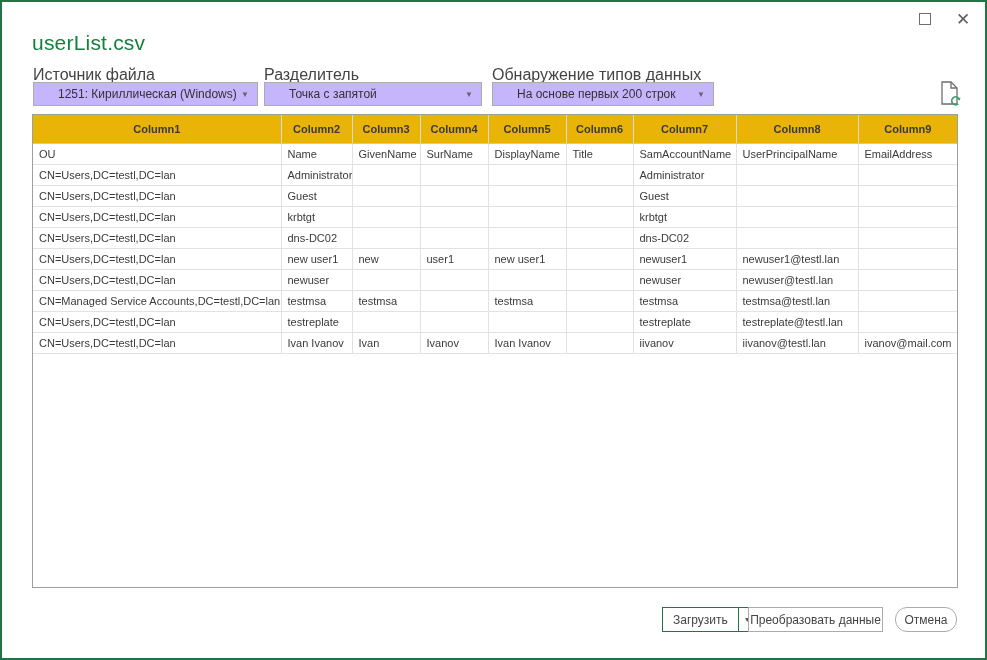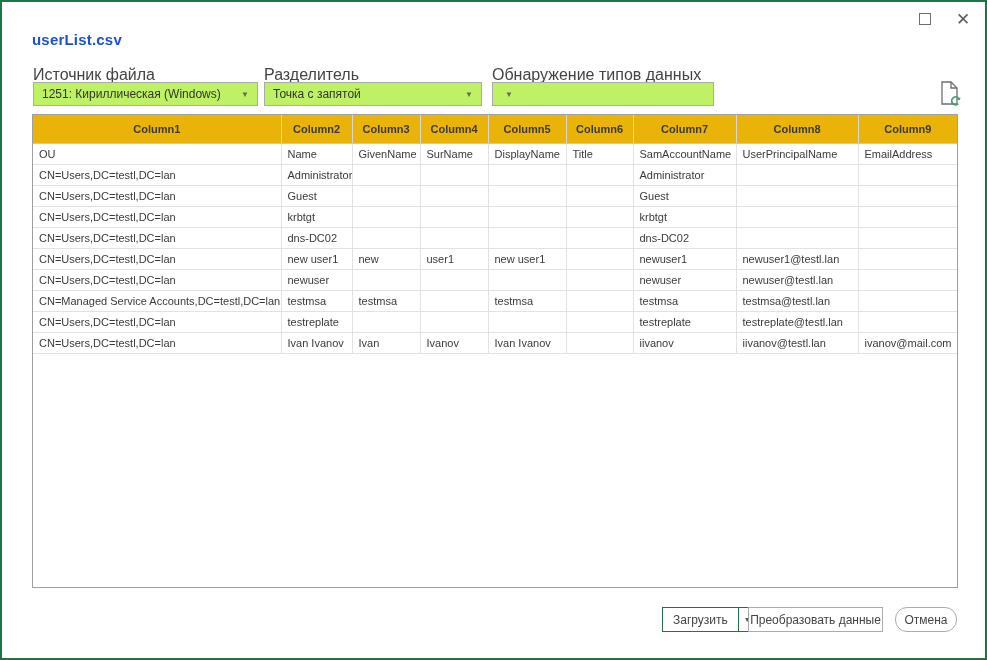--- a/index.html
+++ b/index.html
@@ -15,36 +15,36 @@
 
   
   .win-controls { position: absolute; top: 4px; right: 8px; display: flex; gap: 10px; }
   .win-btn { width: 28px; height: 26px; display: flex; align-items: center; justify-content: center; cursor: pointer; }
   .maximize-glyph { width: 12px; height: 12px; border: 1px solid #6e6e6e; background: transparent; }
   .close-glyph { font-size: 17px; color: #5f5f5f; line-height: 1; font-weight: 400; }
 
   
   .dlg-title {
     position: absolute; left: 30px; top: 29px;
-    font-size: 15px; font-weight: 700; color: #1d4ed8;
+    font-size: 21px; font-weight: 400; color: #15803d;
     letter-spacing: 0.2px;
   }
 
   
   .ctrl-label { position: absolute; top: 64px; font-size: 16px; color: #444; }
   .lbl-origin { left: 31px; }
   .lbl-delim { left: 262px; }
   .lbl-detect { left: 490px; }
 
   .dropdown {
     position: absolute; top: 80px; height: 24px;
-    border: 1px solid #ababab; background: #bef264;
+    border: 1px solid #ababab; background: #c4b5fd;
     display: flex; align-items: center;
     font-size: 12px; color: #333;
-    padding-left: 8px; cursor: pointer;
+    padding-left: 24px; cursor: pointer;
   }
   .dd-origin { left: 31px; width: 225px; }
   .dd-delim  { left: 262px; width: 218px; }
   .dd-detect { left: 490px; width: 222px; }
   .dd-value { flex: 1; white-space: nowrap; overflow: hidden; }
   .dd-arrow { font-size: 8px; color: #666; padding: 0 8px 0 4px; flex: none; }
 
   .refresh-btn { position: absolute; left: 936px; top: 78px; width: 24px; height: 28px; cursor: pointer; }
 
   
@@ -121,20 +121,21 @@
 
   <div class="dropdown dd-origin">
     <span class="dd-value">1251: Кириллическая (Windows)</span>
     <span class="dd-arrow">▼</span>
   </div>
   <div class="dropdown dd-delim">
     <span class="dd-value">Точка с запятой</span>
     <span class="dd-arrow">▼</span>
   </div>
   <div class="dropdown dd-detect">
+    <span class="dd-value">На основе первых 200 строк</span>
     <span class="dd-arrow">▼</span>
   </div>
 
   <div class="refresh-btn">
     <svg width="24" height="28" viewBox="0 0 24 28">
       <path d="M4 2 H13 L19 8 V24 H4 Z" fill="none" stroke="#6e6e6e" stroke-width="1.3"></path>
       <path d="M13 2 V8 H19" fill="none" stroke="#6e6e6e" stroke-width="1.3"></path>
       <g stroke="#3f9e6e" stroke-width="1.6" fill="none">
         <path d="M21.5 19.5 a4 4 0 1 0 -1.2 4.4"></path>
       </g>

